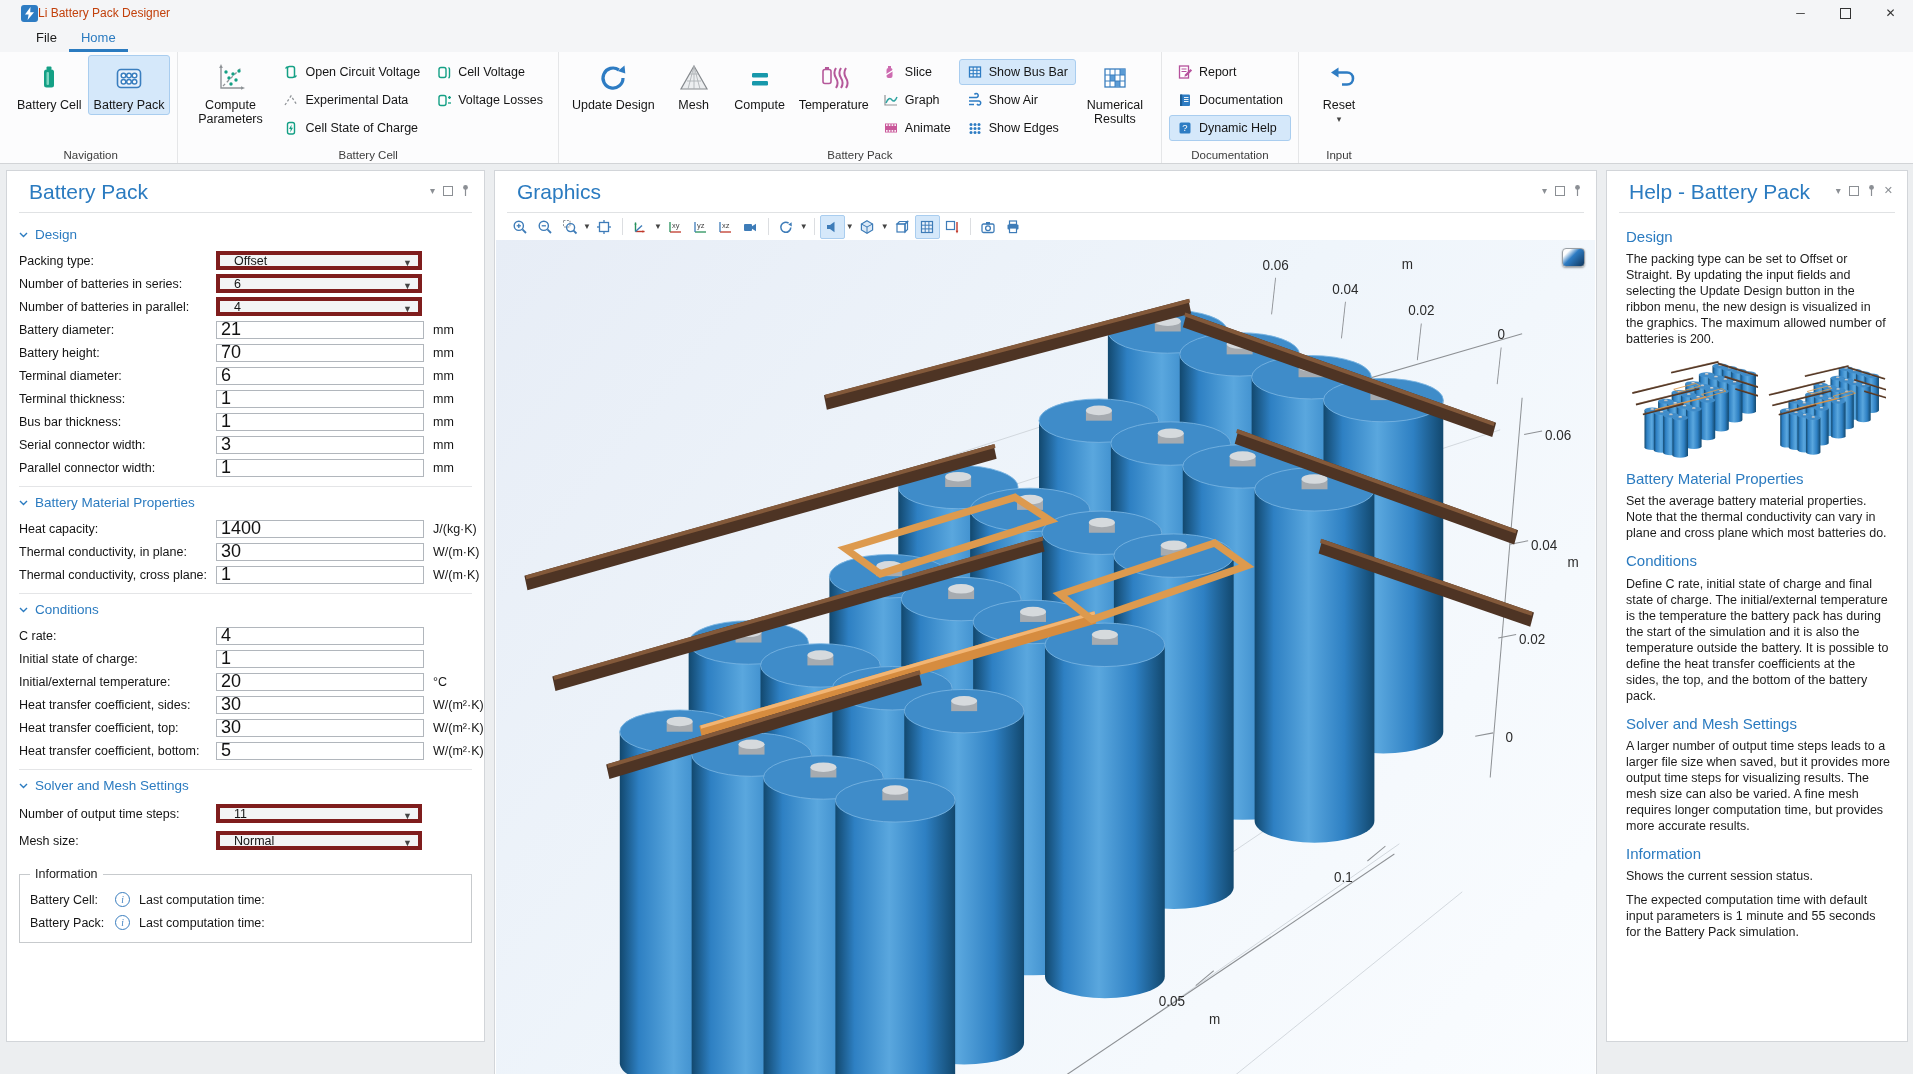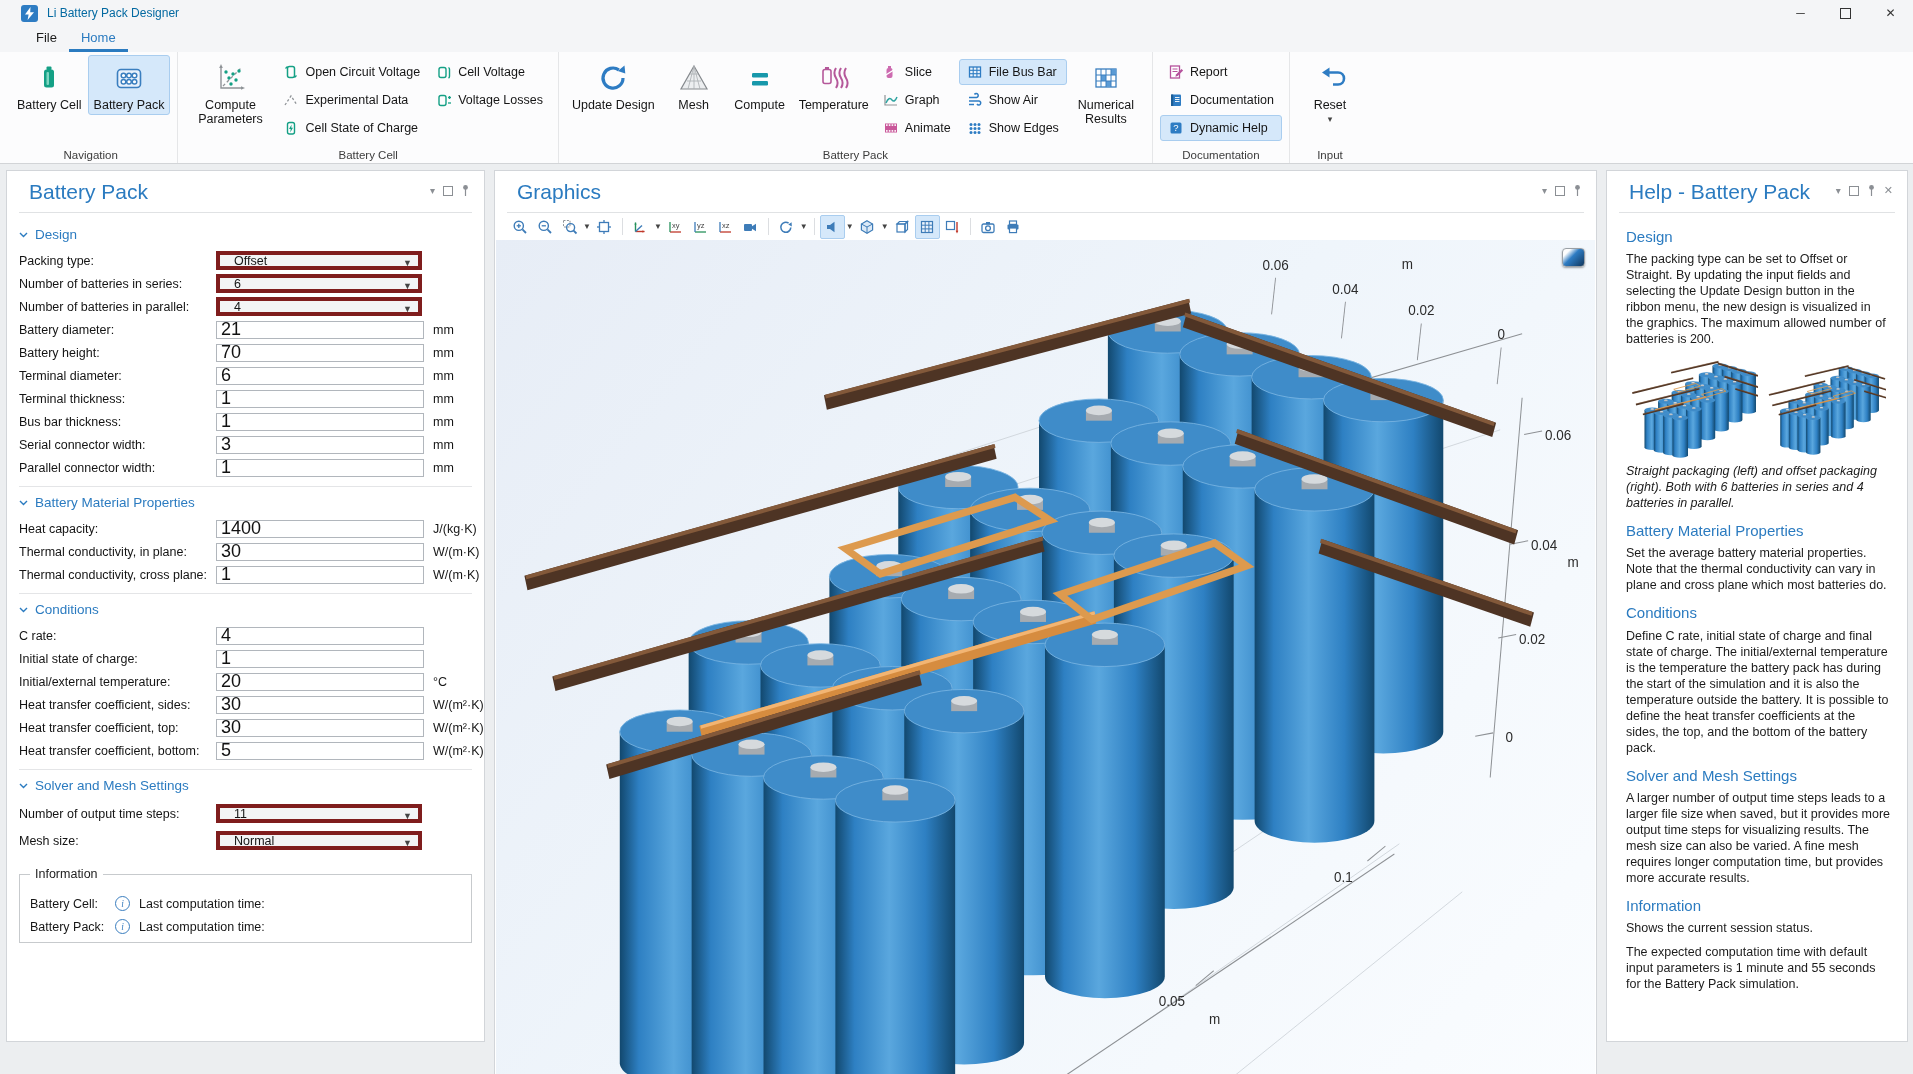--- a/index.html
+++ b/index.html
@@ -1,21 +1,21 @@
 <!DOCTYPE html>
 <html><head>
 <meta charset="utf-8">
 <style>
   html,body{margin:0;padding:0;}
   body{width:1913px;height:1074px;position:relative;overflow:hidden;
        font-family:"Liberation Sans",sans-serif;background:#eceef0;color:#161616;}
   
   .titlebar{position:absolute;top:0;left:0;right:0;height:26px;background:#f4f5f7;display:flex;align-items:center;}
   .appicon{width:17px;height:17px;margin-left:21px;border-radius:3px;background:#2e7cc3;display:flex;align-items:center;justify-content:center;}
-  .apptitle{font-size:12px;color:#0369a1;margin-left:9px;}
+  .apptitle{font-size:12px;color:#c2410c;}
   .winbtns{margin-left:auto;display:flex;height:26px;}
   .winbtn{width:45px;height:26px;display:flex;align-items:center;justify-content:center;font-size:12px;color:#333;}
   .maxglyph{width:9px;height:9px;border:1px solid #333;}
   
   .menubar{position:absolute;top:26px;left:0;right:0;height:26px;background:#f4f5f7;display:flex;align-items:stretch;padding-left:24px;}
   .menu-item{display:flex;align-items:center;padding:0 12px;font-size:13px;color:#1c1c1c;border-bottom:3px solid transparent;}
   .menu-item.active{color:#2b7bc0;border-bottom-color:#2b7bc0;}
   
   .ribbon{position:absolute;top:52px;left:0;right:0;height:111px;background:#fcfcfd;border-bottom:1px solid #d2d4d7;display:flex;align-items:stretch;padding-left:4px;}
   .rgroup{position:relative;display:flex;align-items:flex-start;padding:3px 7px 20px 7px;border-right:1px solid #e5e6e8;}
@@ -43,21 +43,21 @@
   .sect{display:flex;align-items:center;gap:7px;color:#2b7bc0;font-size:13.5px;padding:8px 0 7px 12px;}
   .sdiv{height:1px;background:#e4e5e7;margin:7px 12px 0;}
   .frow{display:flex;align-items:center;height:23px;padding-left:12px;}
   .flabel{width:197px;flex:none;color:#141414;}
   .finput{flex:none;width:198px;height:16px;border:1px solid #b1b6bc;font-size:18px;padding:0 4px;font-family:inherit;color:#111;background:#fff;}
   .fselect{flex:none;width:206px;height:19px;border:4px solid #7f1d1d;background:#f3f4f5;display:flex;align-items:center;padding-left:14px;position:relative;box-sizing:border-box;}
   .fselect .caret{position:absolute;right:6px;top:3px;font-size:9px;color:#444;}
   .funit{margin-left:9px;}
   .infobox{margin:20px 12px 0;border:1px solid #c7cacd;position:relative;padding:13px 10px 8px;}
   .infobox-title{position:absolute;top:-8px;left:10px;background:#fff;padding:0 5px;color:#222;}
-  .inforow{display:flex;align-items:flex-end;gap:9px;height:23px;}
+  .inforow{display:flex;align-items:center;gap:9px;height:23px;}
   .inforow .ilabel{width:76px;}
   .iinfo{width:13px;height:13px;border-radius:50%;border:1.2px solid #3a7ebf;color:#3a7ebf;font-size:9.5px;display:flex;align-items:center;justify-content:center;font-style:italic;font-family:"Liberation Serif",serif;flex:none;}
   
   .gtoolbar{height:27px;margin:0 3px;display:flex;align-items:center;padding-left:9px;}
   .tbtn{height:22px;min-width:23px;display:flex;align-items:center;justify-content:center;border:1px solid transparent;border-radius:2px;}
   .tbtn.sel{background:#d5e8fa;border-color:#a9cdef;}
   .tdrop{font-size:8px;color:#444;margin:0 1px;}
   .tsep{width:1px;height:17px;background:#dcdee1;margin:0 5px;}
   .scene{position:absolute;left:1px;right:1px;top:69px;bottom:1px;background:linear-gradient(130deg,#e7edf6 0%,#eff5fb 45%,#fbfdff 100%);}
   .scene svg.sc3d{position:absolute;inset:0;}
@@ -274,21 +274,21 @@
     </div>
     <div class="smallcol">
       <div class="rbs sel">
         <svg width="16" height="16" viewBox="0 0 16 16">
             <rect x="2.5" y="3" width="11" height="10" stroke="#2e7cc3" stroke-width="1.3" fill="#eaf3fc"></rect>
             <line x1="6.2" y1="3" x2="6.2" y2="13" stroke="#2e7cc3" stroke-width="1.1"></line>
             <line x1="9.9" y1="3" x2="9.9" y2="13" stroke="#2e7cc3" stroke-width="1.1"></line>
             <line x1="2.5" y1="6.3" x2="13.5" y2="6.3" stroke="#2e7cc3" stroke-width="1.1"></line>
             <line x1="2.5" y1="9.7" x2="13.5" y2="9.7" stroke="#2e7cc3" stroke-width="1.1"></line>
           </svg>
-        <span>File Bus Bar</span>
+        <span>Show Bus Bar</span>
       </div>
       <div class="rbs">
         <svg width="16" height="16" viewBox="0 0 16 16">
             <g stroke="#2e7cc3" stroke-width="1.5" fill="none">
               <path d="M2 5.5 h7.5 a2 2 0 1 0 -2 -3"></path>
               <path d="M2 9 h10 a2 2 0 1 1 -2 3"></path>
               <path d="M2 12.5 h5"></path>
             </g>
           </svg>
         <span>Show Air</span>
@@ -1133,21 +1133,20 @@
             <line x1="37.46" y1="21.544000000000004" x2="81.99000000000001" y2="11.296" stroke="#4e3424" stroke-width="1.5859999999999999"></line>
             <line x1="37.46" y1="20.933999999999997" x2="81.99000000000001" y2="10.686" stroke="#83593a" stroke-width="0.427"></line>
             <line x1="81.38" y1="12.759999999999998" x2="119.2" y2="24.472" stroke="#4e3424" stroke-width="1.5859999999999999"></line>
             <line x1="81.38" y1="12.149999999999999" x2="119.2" y2="23.862000000000002" stroke="#83593a" stroke-width="0.427"></line>
             <line x1="87.72399999999999" y1="25.204" x2="121.884" y2="35.94" stroke="#4e3424" stroke-width="1.5859999999999999"></line>
             <line x1="87.72399999999999" y1="24.594" x2="121.884" y2="35.33" stroke="#83593a" stroke-width="0.427"></line>
             <line x1="97.97200000000001" y1="36.916" x2="123.836" y2="44.724000000000004" stroke="#4e3424" stroke-width="1.5859999999999999"></line>
             <line x1="97.97200000000001" y1="36.306" x2="123.836" y2="44.114000000000004" stroke="#83593a" stroke-width="0.427"></line>
           </svg>
       </div>
-      <div class="hcaption">Straight packaging (left) and offset packaging (right). Both with 6 batteries in series and 4 batteries in parallel.</div>
       <div class="htitle">Battery Material Properties</div>
       <p>Set the average battery material properties. Note that the thermal conductivity can vary in plane and cross plane which most batteries do.</p>
       <div class="htitle">Conditions</div>
       <p>Define C rate, initial state of charge and final state of charge. The initial/external temperature is the temperature the battery pack has during the start of the simulation and it is also the temperature outside the battery. It is possible to define the heat transfer coefficients at the sides, the top, and the bottom of the battery pack.</p>
       <div class="htitle">Solver and Mesh Settings</div>
       <p>A larger number of output time steps leads to a larger file size when saved, but it provides more output time steps for visualizing results. The mesh size can also be varied. A fine mesh requires longer computation time, but provides more accurate results.</p>
       <div class="htitle">Information</div>
       <p>Shows the current session status.</p>
       <p>The expected computation time with default input parameters is 1 minute and 55 seconds for the Battery Pack simulation.</p>
     </div>

